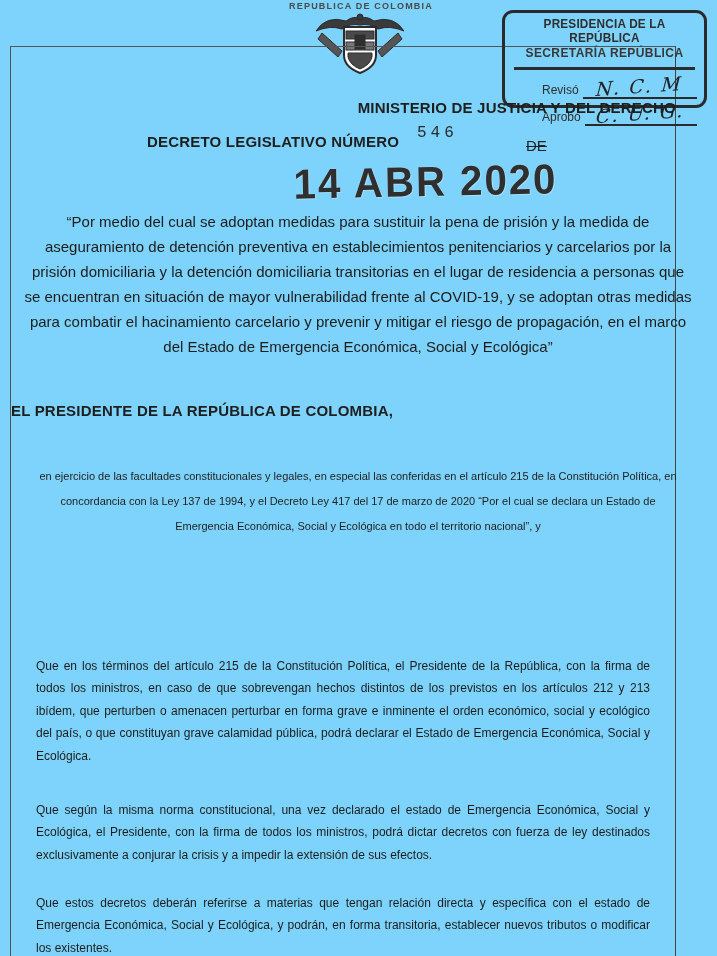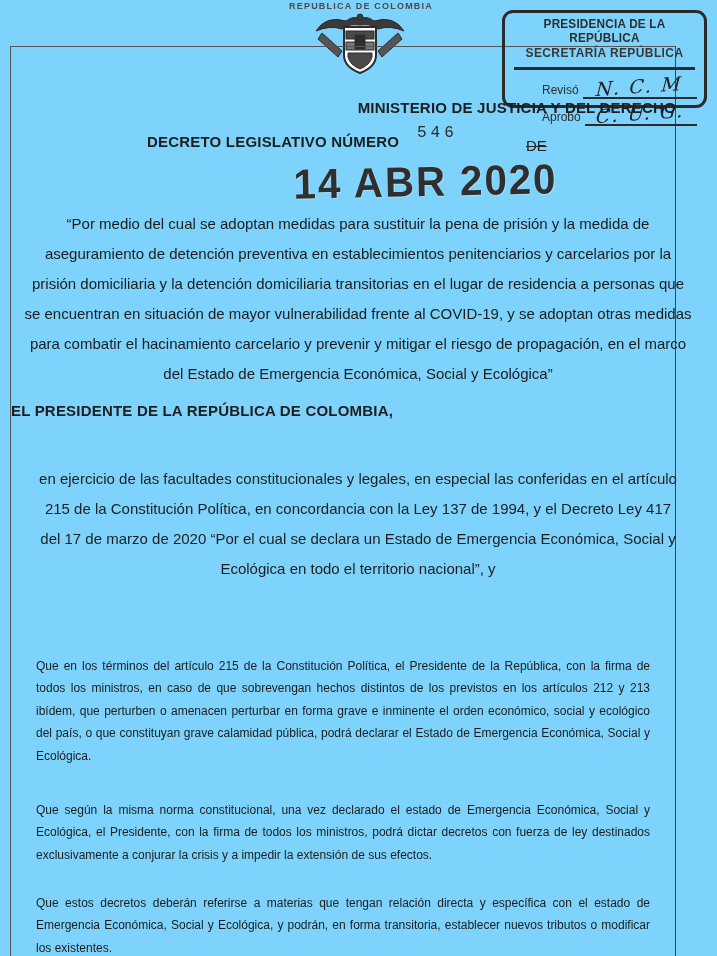--- a/index.html
+++ b/index.html
@@ -45,29 +45,29 @@
   }
   .de-label { position:absolute; left:526px; top:137px; font-size:15px; font-weight:normal; color:#222; text-decoration:line-through; }
   .date-stamp {
     position:absolute; left:288px; top:158px; font-size:42px; font-weight:bold; color:#2f2f2f;
     letter-spacing:2px; transform:rotate(-1.2deg) scaleX(.96); white-space:nowrap;
     text-shadow:0 0 1px rgba(255,255,255,.55), 1px 1px 0 rgba(255,255,255,.25);
   }
   
   .quote-title {
     position:absolute; left:24px; top:209px; width:668px; text-align:center;
-    font-size:15px; line-height:30px; color:#1c1c1c;
+    font-size:15px; line-height:25px; color:#1c1c1c;
   }
   .president-line {
     position:absolute; left:11px; top:402px; width:665px; text-align:left;
     font-size:15px; font-weight:bold; letter-spacing:0.2px;
   }
   .faculties {
     position:absolute; left:33px; top:464px; width:650px; text-align:center;
-    font-size:15px; line-height:30px;
+    font-size:11px; line-height:25px;
   }
   .considerando {
     position:absolute; left:11px; top:600px; width:665px; text-align:center;
     font-size:15.5px; font-weight:bold; letter-spacing:0.4px;
   }
   .body-par { position:absolute; left:36px; width:614px; text-align:justify; font-size:12px; line-height:22.4px; color:#1c1c1c; }
   .par-1 { top:655px; }
   .par-2 { top:799px; }
   .par-3 { top:892px; }
 </style>

